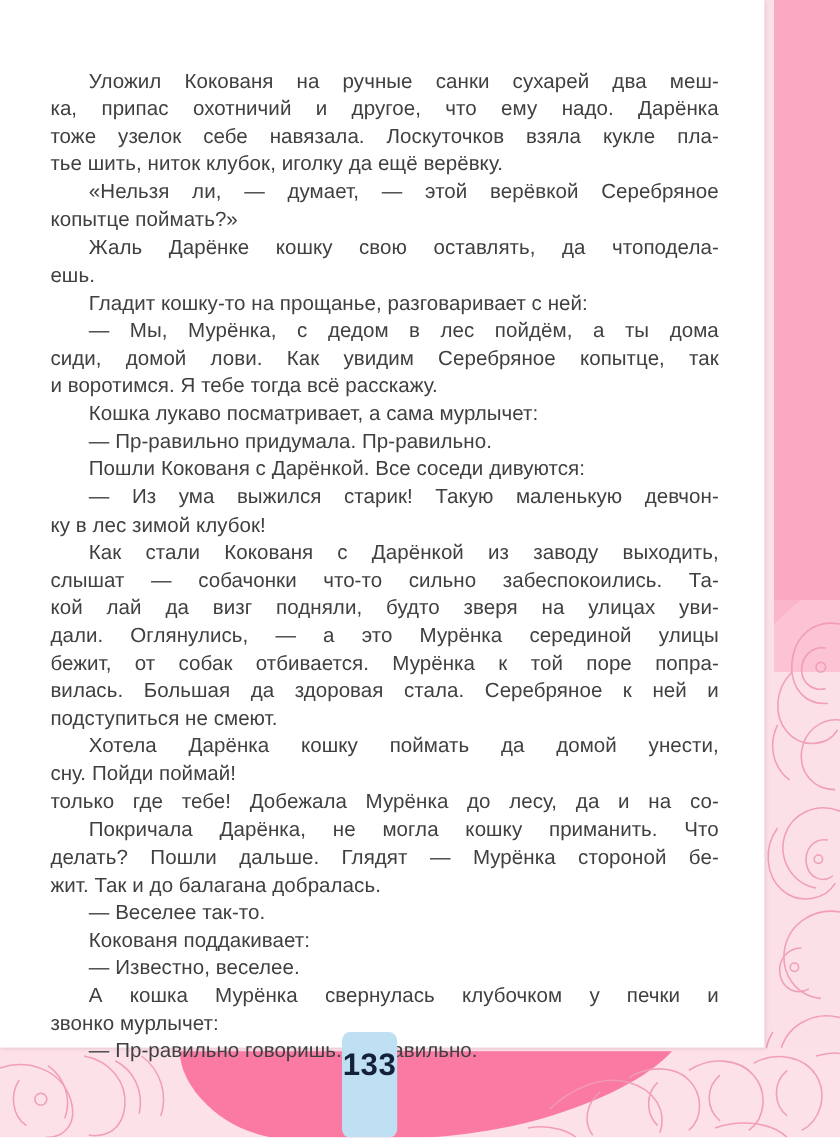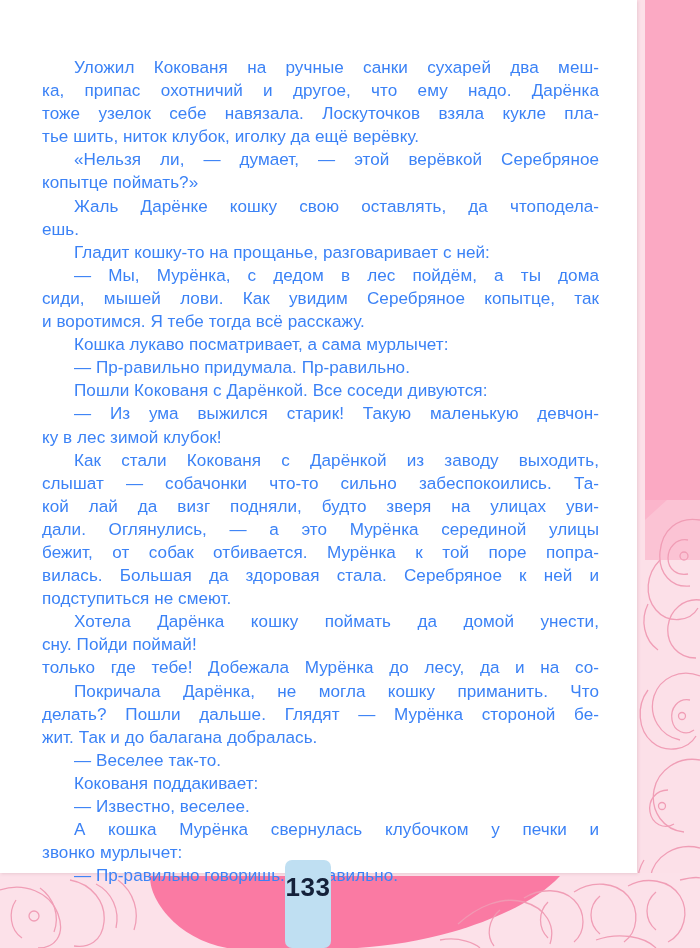--- a/index.html
+++ b/index.html
@@ -65,21 +65,21 @@
     position: absolute;
     left: 42px;
     top: 56px;
     width: 557px;
   }
 
   .para {
     margin: 0;
     font-size: 17.1px;
     line-height: 23.1px;
-    color: #3b82f6;
+    color: #404040;
     text-align: justify;
     text-justify: inter-word;
     text-indent: 32px;
     letter-spacing: 0.05px;
     -webkit-hyphens: none;
     hyphens: none;
     word-spacing: 0px;
   }
 
   
@@ -229,21 +229,21 @@
         </p>
         <p class="para">
           <span class="ln first">Жаль Дарёнке кошку свою оставлять, да чтоподела-</span>
           <span class="ln last">ешь.</span>
         </p>
         <p class="para">
           <span class="ln first last">Гладит кошку-то на прощанье, разговаривает с ней:</span>
         </p>
         <p class="para">
           <span class="ln first">— Мы, Мурёнка, с дедом в лес пойдём, а ты дома</span>
-          <span class="ln">сиди, мышей лови. Как увидим Серебряное копытце, так</span>
+          <span class="ln">сиди, домой лови. Как увидим Серебряное копытце, так</span>
           <span class="ln last">и воротимся. Я тебе тогда всё расскажу.</span>
         </p>
         <p class="para">
           <span class="ln first last">Кошка лукаво посматривает, а сама мурлычет:</span>
         </p>
         <p class="para">
           <span class="ln first last">— Пр-равильно придумала. Пр-равильно.</span>
         </p>
         <p class="para">
           <span class="ln first last">Пошли Кокованя с Дарёнкой. Все соседи дивуются:</span>

